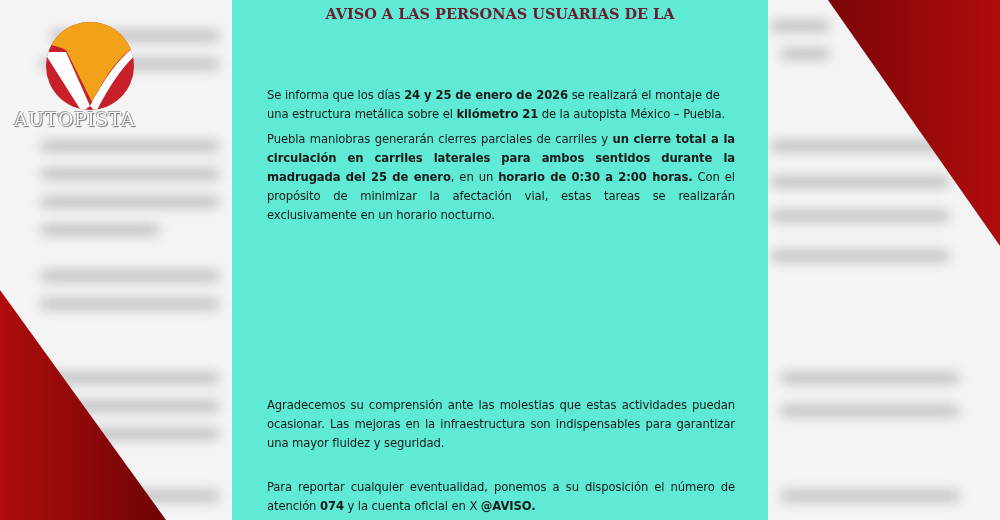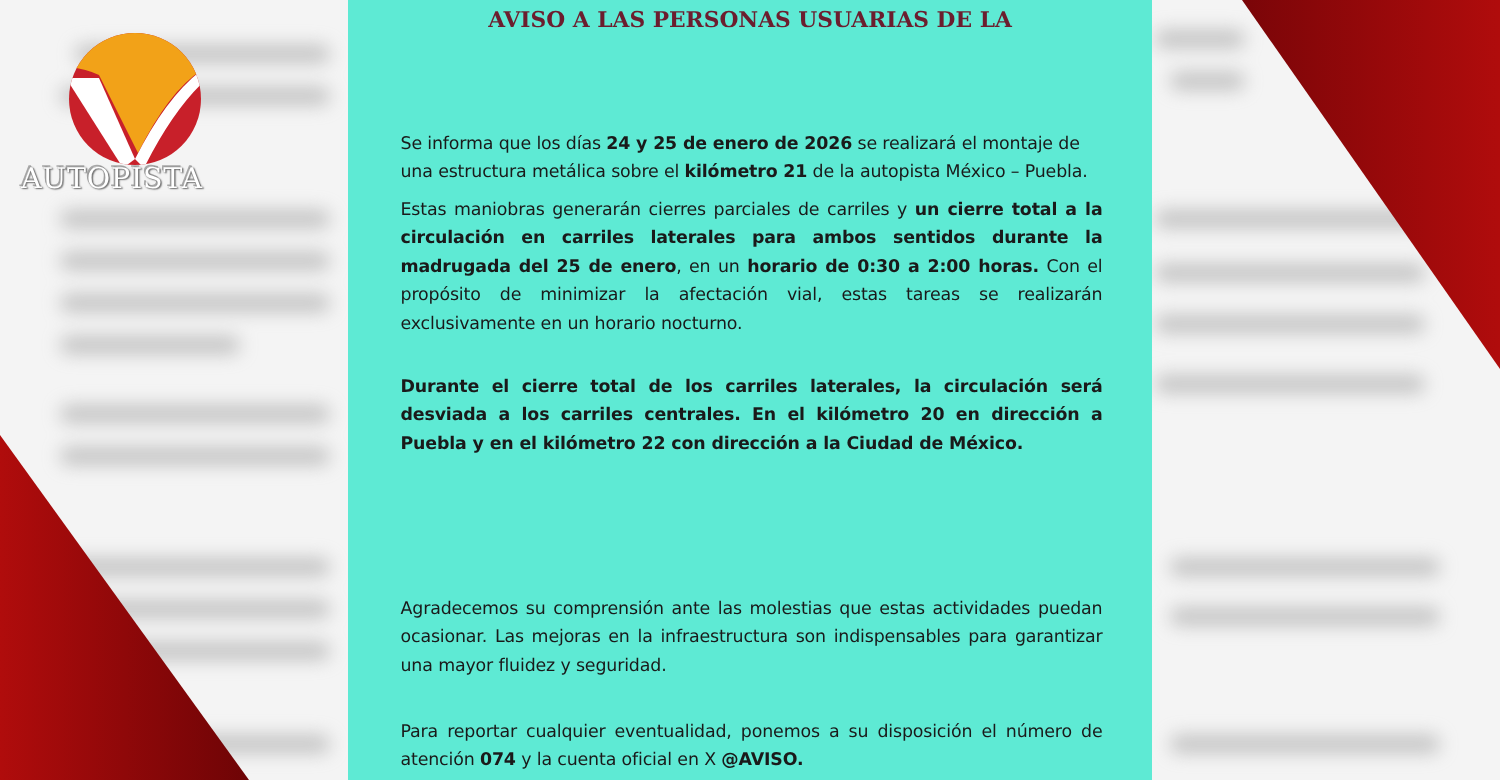--- a/index.html
+++ b/index.html
@@ -122,17 +122,16 @@
   </svg>
 </div>
 <div class="logo-word">AUTOPISTA</div>
 
 <div class="card">
   <div class="title">
     <div>AVISO A LAS PERSONAS USUARIAS DE LA</div>
   </div>
 
   <p class="para p1"><span>Se informa que los días </span><b>24 y 25 de enero de 2026</b><span> se realizará el montaje de una estructura metálica sobre el </span><b>kilómetro 21</b><span> de la autopista México – Puebla.</span></p>
-  <p class="para p2"><span>Estas maniobras generarán cierres parciales de carriles y </span><b>un cierre total a la circulación en carriles laterales para ambos sentidos durante la madrugada del 25 de enero</b><span>, en un </span><b>horario de 0:30 a 2:00 horas.</b><span> Con el propósito de minimizar la afectación vial, estas tareas se realizarán exclusivamente en un horario nocturno.</span></p>
-  <p class="para p3"><b>Durante el cierre total de los carriles laterales, la circulación será desviada a los carriles centrales. En el kilómetro 20  en dirección a Puebla y en el kilómetro 22 con dirección a la Ciudad de México.</b></p>
+  <p class="para p2"><span>Puebla maniobras generarán cierres parciales de carriles y </span><b>un cierre total a la circulación en carriles laterales para ambos sentidos durante la madrugada del 25 de enero</b><span>, en un </span><b>horario de 0:30 a 2:00 horas.</b><span> Con el propósito de minimizar la afectación vial, estas tareas se realizarán exclusivamente en un horario nocturno.</span></p>
   <p class="para p5"><span>Agradecemos su comprensión ante las molestias que estas actividades puedan ocasionar. Las mejoras en la infraestructura son indispensables para garantizar una mayor fluidez y seguridad.</span></p>
   <p class="para p6"><span>Para reportar cualquier eventualidad, ponemos a su disposición el número de atención </span><b>074</b><span> y la cuenta oficial en X </span><b>@AVISO.</b></p>
 </div>
 
 </body></html>

